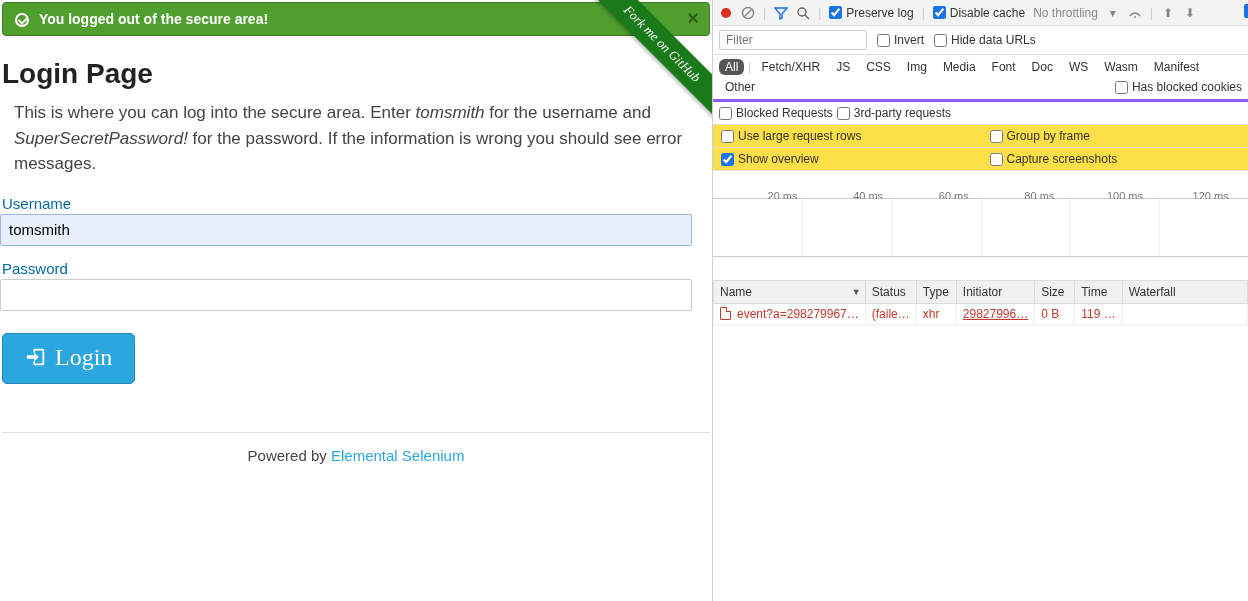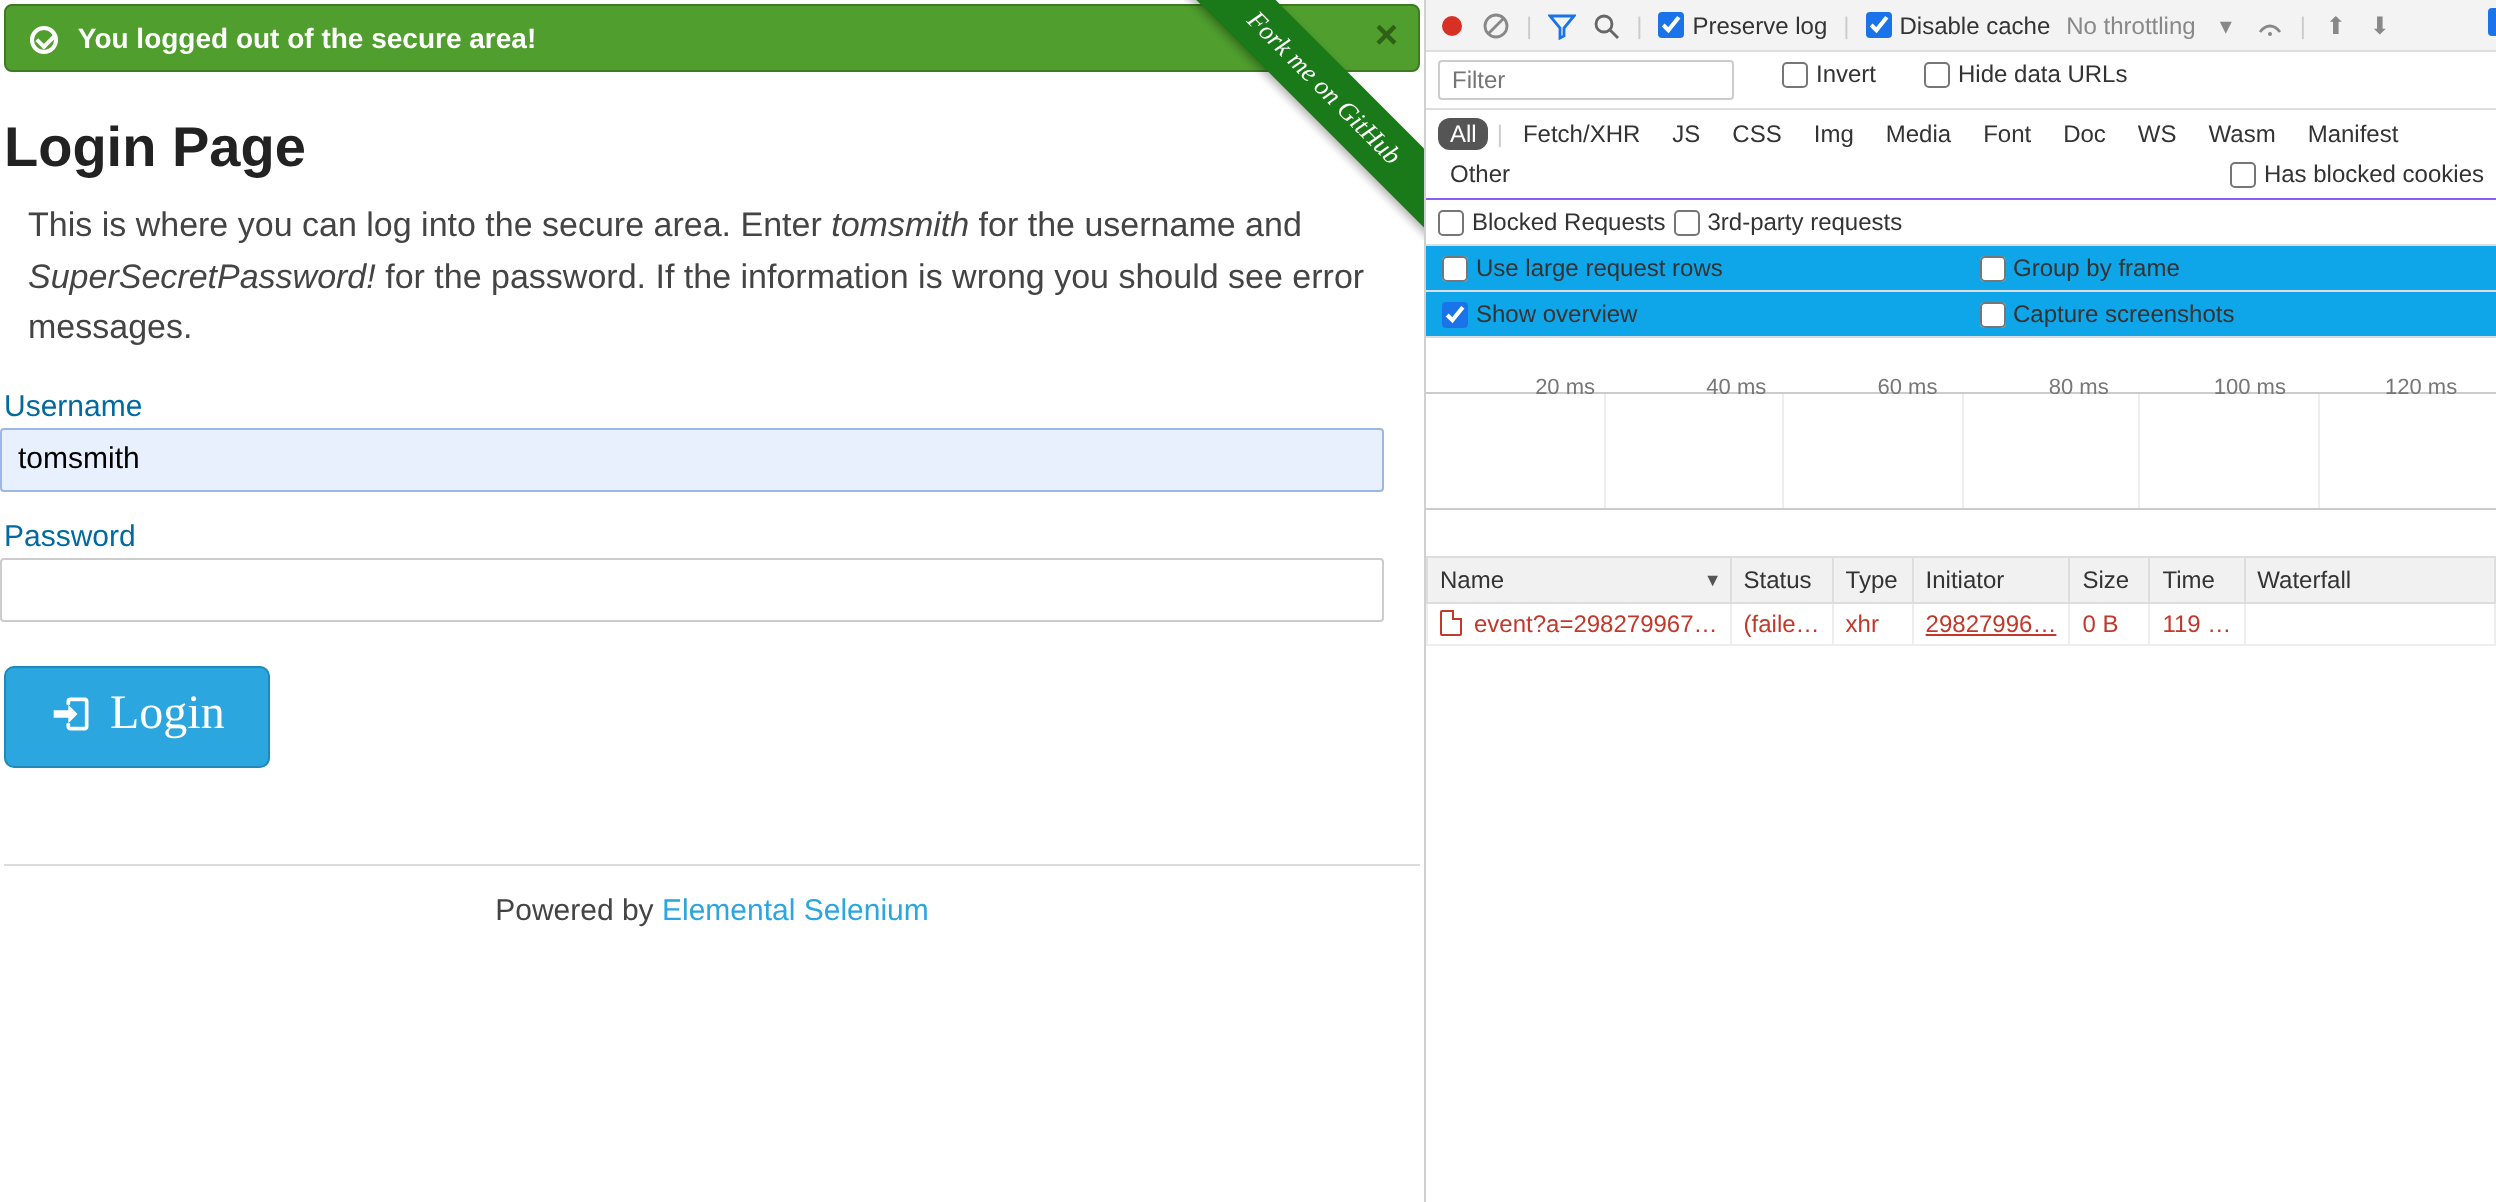--- a/index.html
+++ b/index.html
@@ -38,26 +38,26 @@
   hr.sep { border:none; border-top:1px solid #ddd; margin:48px 2px 14px; }
   .footer { text-align:center; font-size:15px; color:#444; }
   .footer a { color:#2ba6de; text-decoration:none; }
 
   
   .toolbar { display:flex; align-items:center; gap:8px; padding:2px 6px; border-bottom:1px solid #ddd; height:26px; background:#f3f3f3; }
   .toolbar .ico { width:14px; height:14px; display:inline-flex; align-items:center; justify-content:center; }
   .chk-label { display:inline-flex; align-items:center; gap:4px; font-size:12px; color:#333; }
   .chk-label input { accent-color:#1a73e8; margin:0; width:13px; height:13px;}
 
-  .row2 { display:flex; align-items:flex-start; gap:24px; padding:4px 6px; border-bottom:1px solid #ddd; }
+  .row2 { display:flex; align-items:center; gap:10px; padding:4px 6px; border-bottom:1px solid #ddd; }
   .filter-input { width:148px; height:20px; border:1px solid #ccc; border-radius:2px; padding:0 6px; font-size:12px; color:#888; }
-  .row3 { display:flex; align-items:center; gap:4px; padding:4px 6px; border-bottom:1px solid #8b5cf6; flex-wrap:wrap; font-size:12px; }
+  .row3 { display:flex; align-items:center; gap:4px; padding:4px 6px; border-bottom:3px solid #8b5cf6; flex-wrap:wrap; font-size:12px; }
   .pill { padding:1px 6px; border-radius:6px; cursor:pointer; }
   .pill.active { background:#555; color:#fff; }
-  .row4, .row5 { display:flex; align-items:center; gap:18px; padding:4px 8px; border-bottom:1px solid #ddd; background:#0ea5e9;}
+  .row4, .row5 { display:flex; align-items:center; gap:18px; padding:4px 8px; border-bottom:1px solid #ddd; background:#fde047;}
   .row5 { justify-content:flex-start; }
   .col-half { flex:1; }
 
   .timeline { height:28px; border-bottom:1px solid #ccc; position:relative; background:#fff; font-size:11px; color:#777;}
   .timeline .tick { position:absolute; top:19px; transform:translateX(-50%); }
   .overview { height:58px; border-bottom:1px solid #ccc; background:#fff; position:relative;}
   .overview .vline { position:absolute; top:0; bottom:0; border-left:1px solid #eee; }
 
   table.net { width:100%; border-collapse:collapse; font-size:12px;margin-top:23px; }
   table.net th { text-align:left; font-weight:normal; color:#333; background:#f1f1f1; border:1px solid #ddd; padding:4px 6px; position:relative;}

